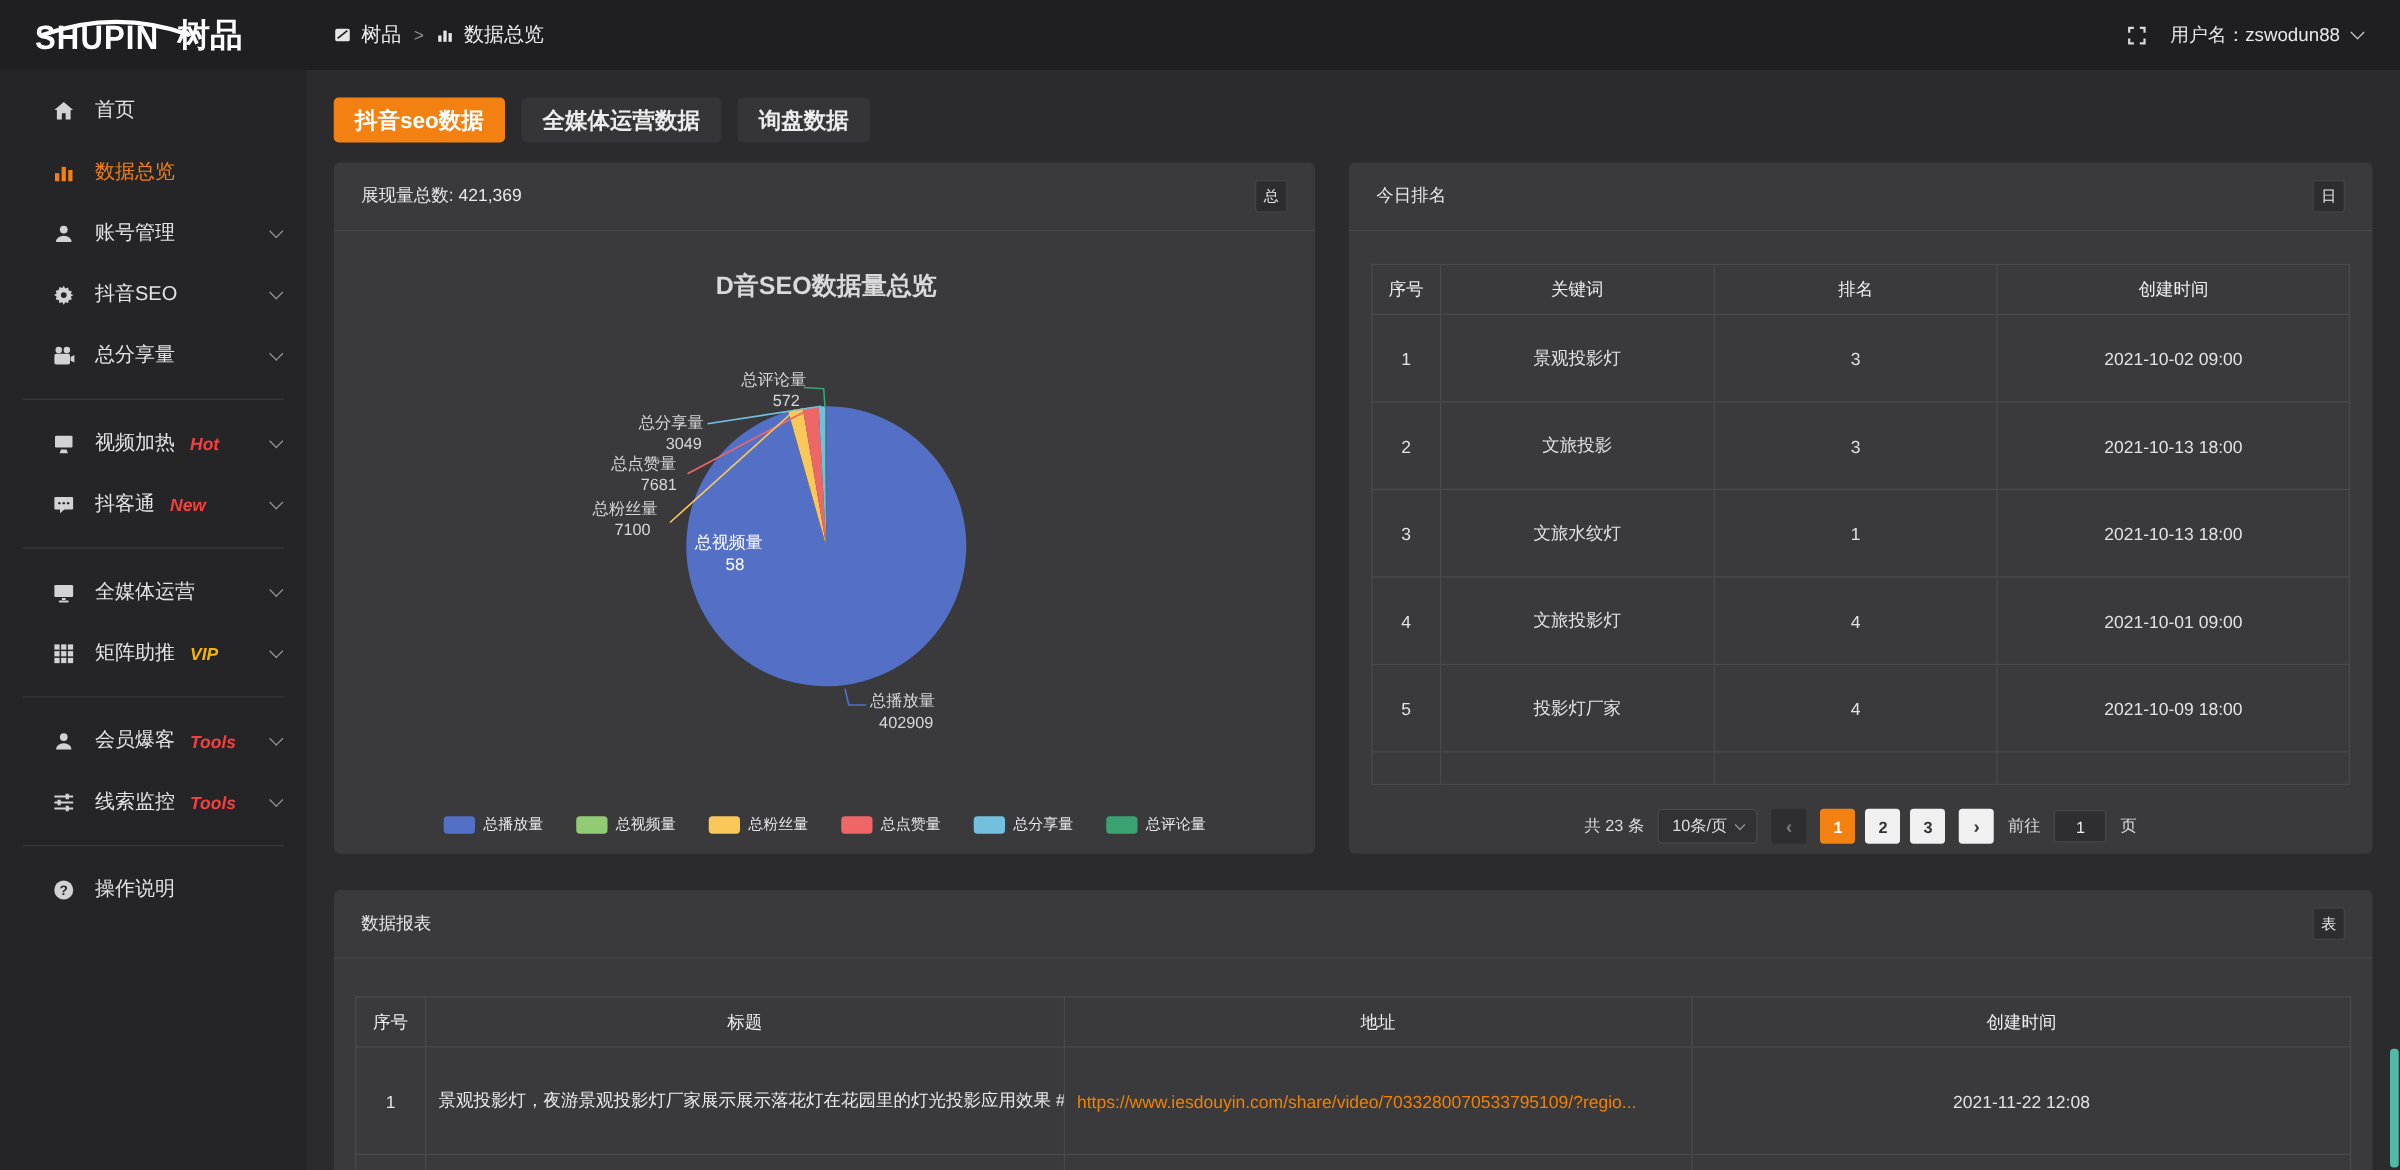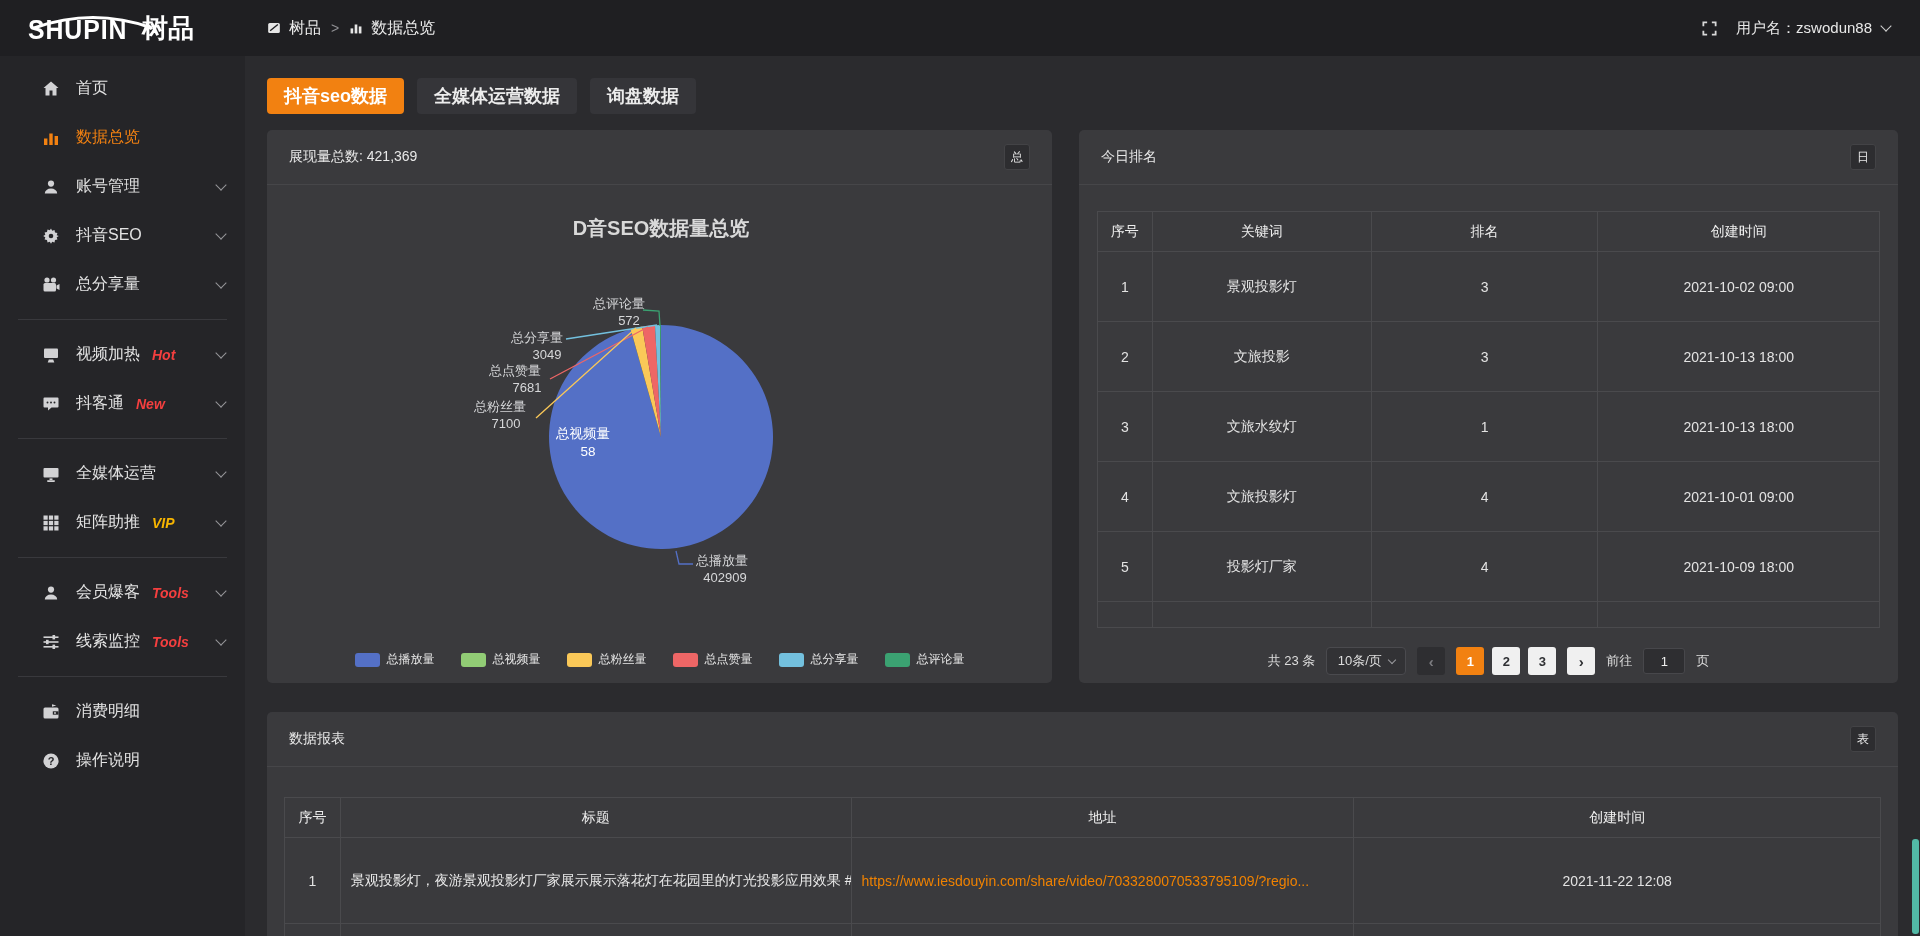--- a/index.html
+++ b/index.html
@@ -278,31 +278,20 @@
           <rect x="10.5" y="11.6" width="2.6" height="4.4"></rect>
         </svg>
     </span>
     <span>线索监控</span>
     <span class="side-badge" style="color: rgb(245, 63, 63);">Tools</span>
     <span class="chev"></span>
   </div>
 
   <div class="side-divider"></div>
 
-  <div class="side-item">
-    <span class="icon">
-      <svg width="18" height="18" viewBox="0 0 18 18" fill="currentColor">
-          <path d="M10 1.2l4.3 1.3L10 3.8z"></path>
-          <rect x="1.5" y="4.5" width="15" height="11" rx="1.5"></rect>
-          <rect x="10.8" y="8.3" width="5.7" height="3.4" fill="#252528"></rect>
-          <circle cx="13" cy="10" r=".9"></circle>
-        </svg>
-    </span>
-    <span>消费明细</span>
-  </div>
 
   <div class="side-item">
     <span class="icon">
       <svg width="18" height="18" viewBox="0 0 18 18">
           <circle cx="9" cy="9" r="7.6" fill="currentColor"></circle>
           <text x="9" y="13" text-anchor="middle" font-size="11" font-weight="bold" fill="#252528">?</text>
         </svg>
     </span>
     <span>操作说明</span>
   </div>

